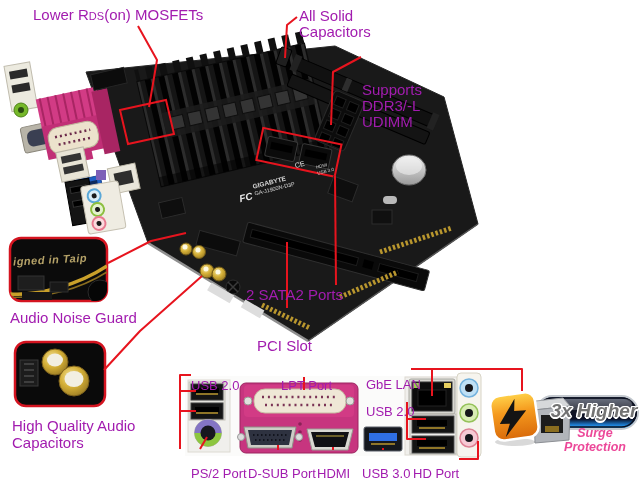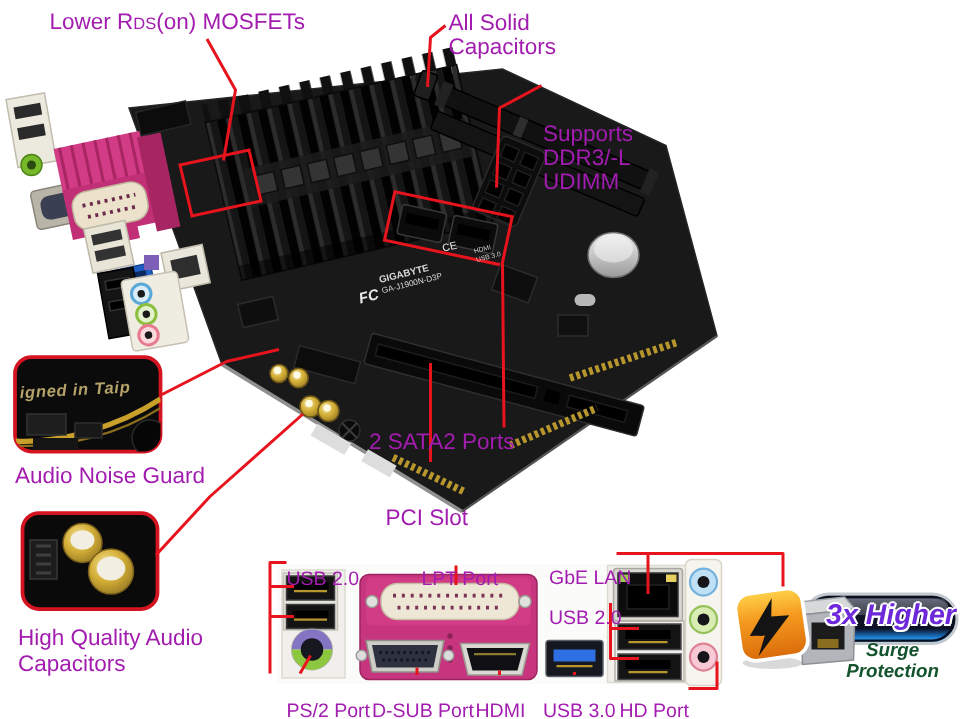--- a/index.html
+++ b/index.html
@@ -5,25 +5,25 @@
   html,body{margin:0;padding:0;background:#fff;}
   .stage{position:relative;width:640px;height:479px;background:#ffffff;overflow:hidden;
          font-family:"Liberation Sans",sans-serif;}
   .stage svg{position:absolute;left:0;top:0;}
   .red-label{position:absolute;color:#a21caf;font-family:"Liberation Sans",sans-serif;}
   .big{font-size:15px;line-height:16px;}
   .io{font-size:13px;line-height:14px;white-space:nowrap;margin-top:16px;}
   .nowrap{white-space:nowrap;}
   .smallcaps{font-size:11px;}
   .badge-title{position:absolute;left:549px;top:400px;width:90px;text-align:center;
-    font-size:19px;font-style:italic;font-weight:700;color:#6d28d9;letter-spacing:0px;
+    font-size:19px;font-style:italic;font-weight:700;color:#737373;letter-spacing:0px;
     text-shadow:-1.5px 0 #fff,1.5px 0 #fff,0 -1.5px #fff,0 1.5px #fff,
                 -1px -1px #fff,1px 1px #fff,-1px 1px #fff,1px -1px #fff;}
   .badge-sub{position:absolute;left:551px;top:426px;width:88px;text-align:center;
-    font-size:12.5px;font-style:italic;font-weight:700;color:#14532d;}
+    font-size:12.5px;font-style:italic;font-weight:700;color:#ec4899;}
 </style>
 </head>
 <body>
 
 <div class="stage">
 
 <svg width="640" height="479" viewBox="0 0 640 479">
   <defs>
     <pattern id="fins" width="14" height="8" patternUnits="userSpaceOnUse">
       <rect x="0" y="0" width="6" height="8" fill="#020202"></rect>

